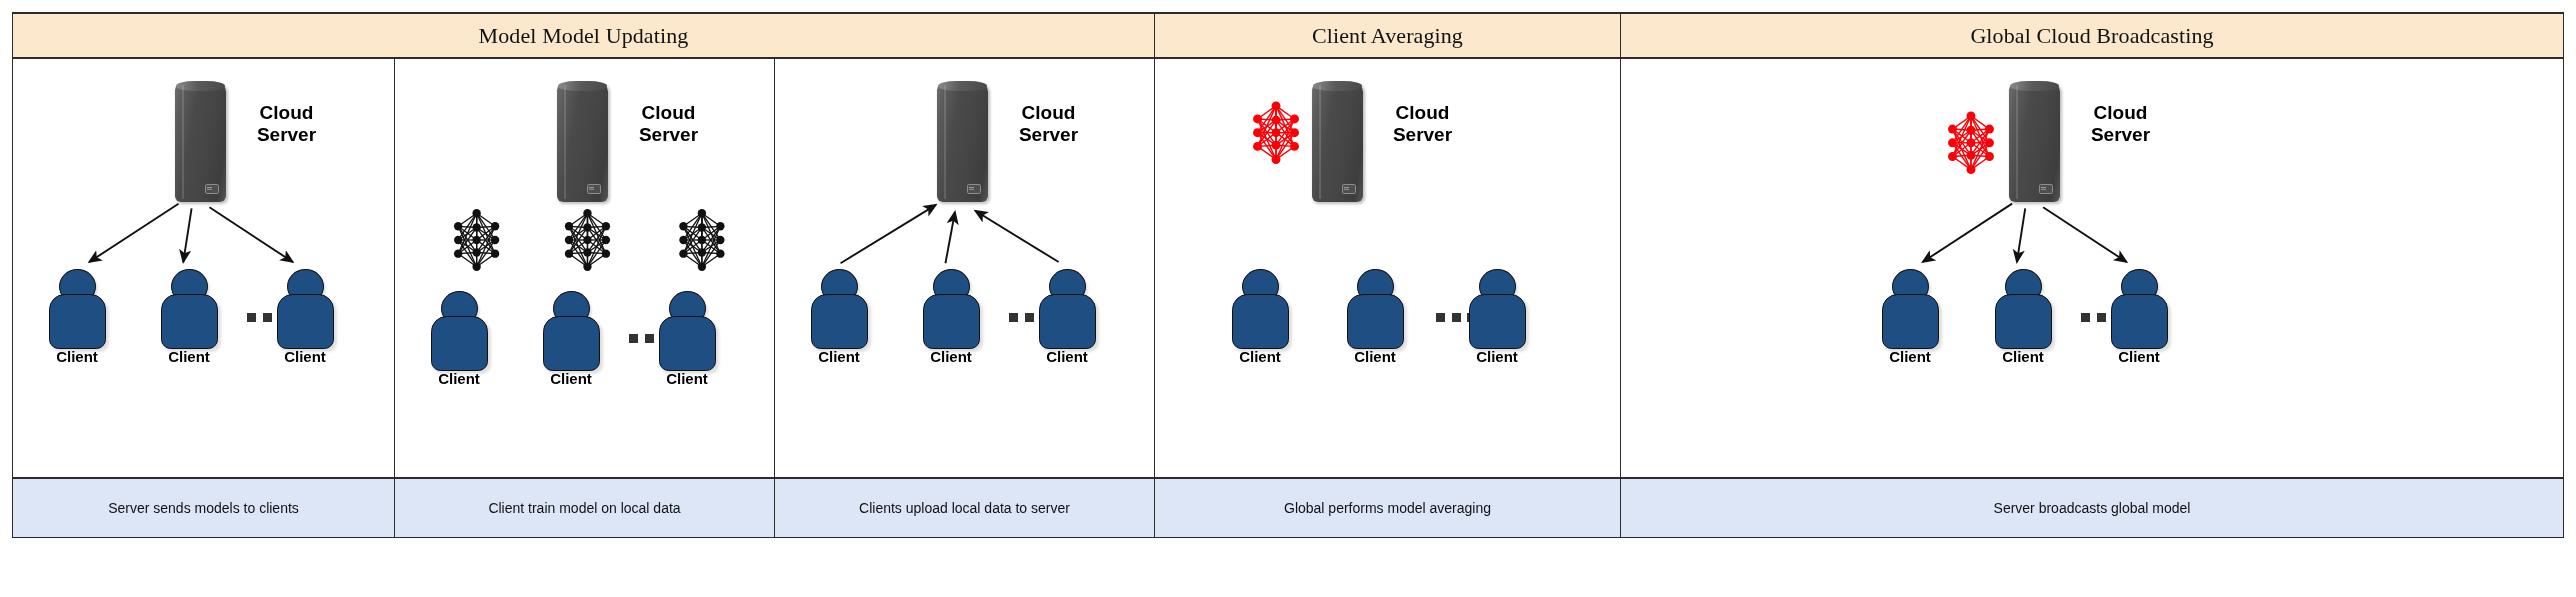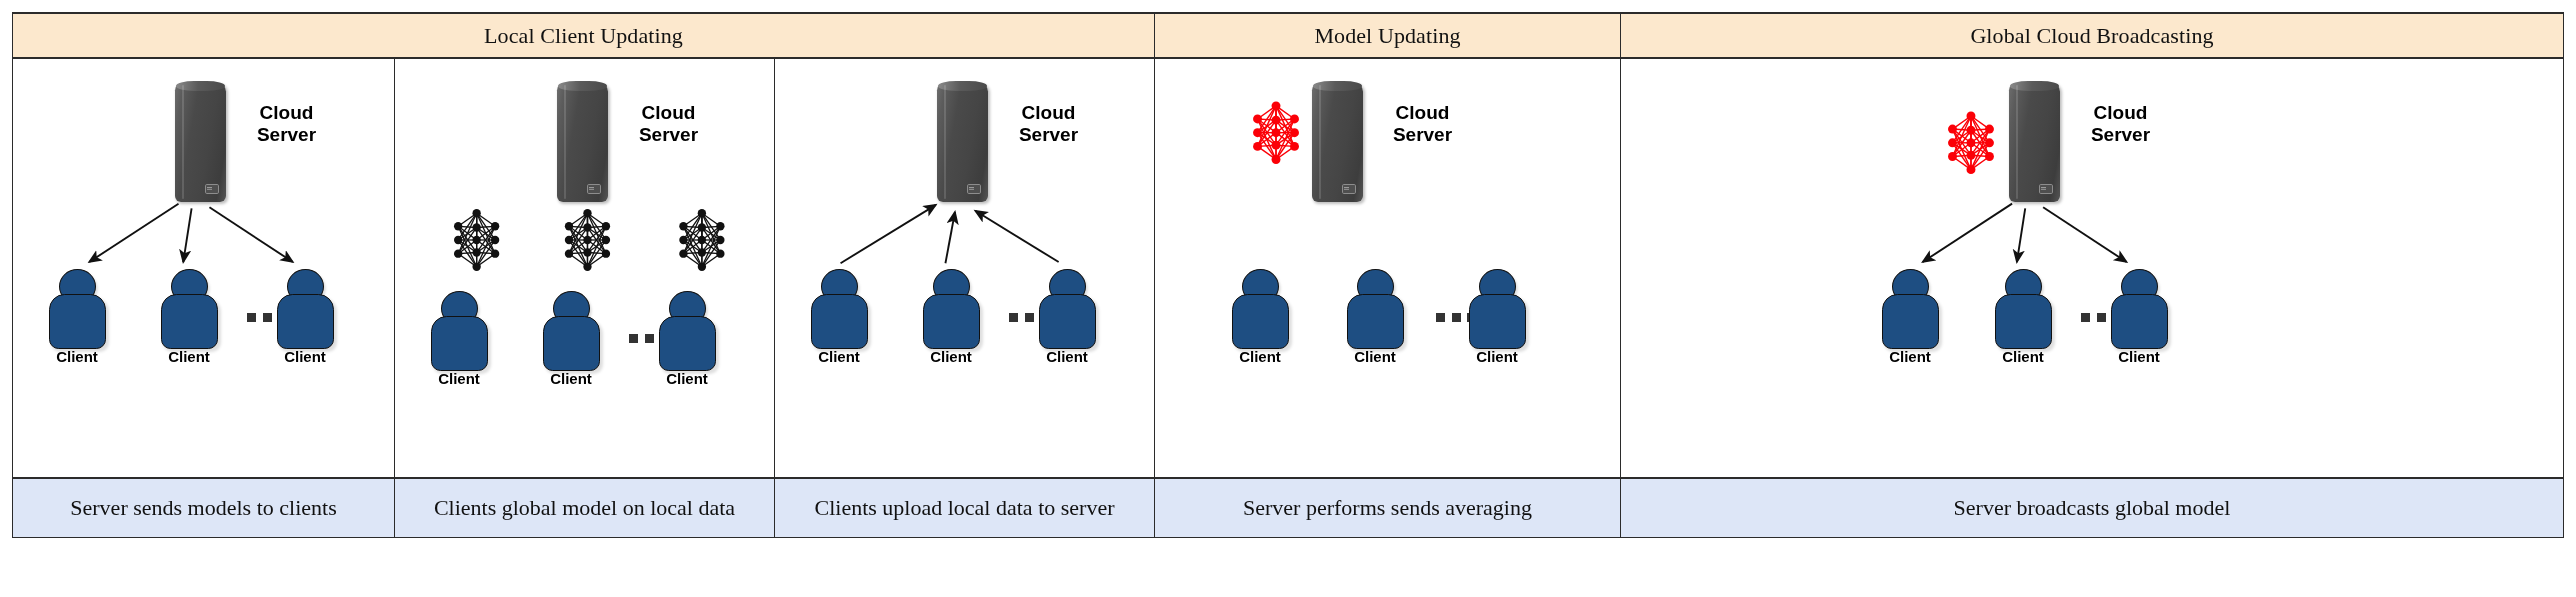--- a/index.html
+++ b/index.html
@@ -39,22 +39,22 @@
   .cap-cell{
     background:#dde6f7;
     border-top:2.4px solid #2b2b2b;
     border-bottom:1.8px solid #2b2b2b;
     border-left:1.8px solid #2b2b2b;
     box-sizing:border-box;
     display:flex;align-items:center;justify-content:center;
   }
   .cap-cell:last-child{border-right:1.8px solid #2b2b2b;}
   .cap-cell span{
-    font-family:Liberation Serif, serif;
-    font-size:22px;color:#111;white-space:nowrap;
+    font-family:Liberation Sans, sans-serif;
+    font-size:14px;color:#111;white-space:nowrap;
   }
 
   
   .server{position:absolute;width:51px;height:119px;}
   .server .body{
     position:absolute;left:0;top:0;width:51px;height:119px;
     border-radius:7.2px 8.4px 6px 6px;
     background:linear-gradient(100deg,#6e6e6e 0%,#5c5c5c 12%,#4a4a4a 34%,#454545 62%,#3d3d3d 86%,#555 100%);
     box-shadow:1.2px 1.8px 3px rgba(0,0,0,.25);
   }
@@ -107,24 +107,24 @@
   .ovl{position:absolute;left:0;top:0;width:100%;height:100%;pointer-events:none;}
 </style>
 </head>
 <body>
 
 <div id="stage">
  <div class="fig">
 
   <div class="hdr-row">
     <div class="hdr-cell" style="width:1142px">
-      <span>Local Client Updating</span>
+      <span>Model Model Updating</span>
     </div>
     <div class="hdr-cell" style="width:466px">
-      <span>Model Updating</span>
+      <span>Client Averaging</span>
     </div>
     <div class="hdr-cell" style="width:944px">
       <span>Global Cloud Broadcasting</span>
     </div>
   </div>
 
   <div class="mid-row">
 
     <div class="panel" style="width:382px">
       <div class="server" style="left:162px;top:24px">
@@ -497,27 +497,27 @@
       </div>
     </div>
 
   </div>
 
   <div class="cap-row">
     <div class="cap-cell" style="width:382px">
       <span>Server sends models to clients</span>
     </div>
     <div class="cap-cell" style="width:380px">
-      <span>Clients global model on local data</span>
+      <span>Client train model on local data</span>
     </div>
     <div class="cap-cell" style="width:380px">
       <span>Clients upload local data to server</span>
     </div>
     <div class="cap-cell" style="width:466px">
-      <span>Server performs sends averaging</span>
+      <span>Global performs model averaging</span>
     </div>
     <div class="cap-cell" style="width:944px">
       <span>Server broadcasts global model</span>
     </div>
   </div>
 
  </div>
 </div>
 
 

